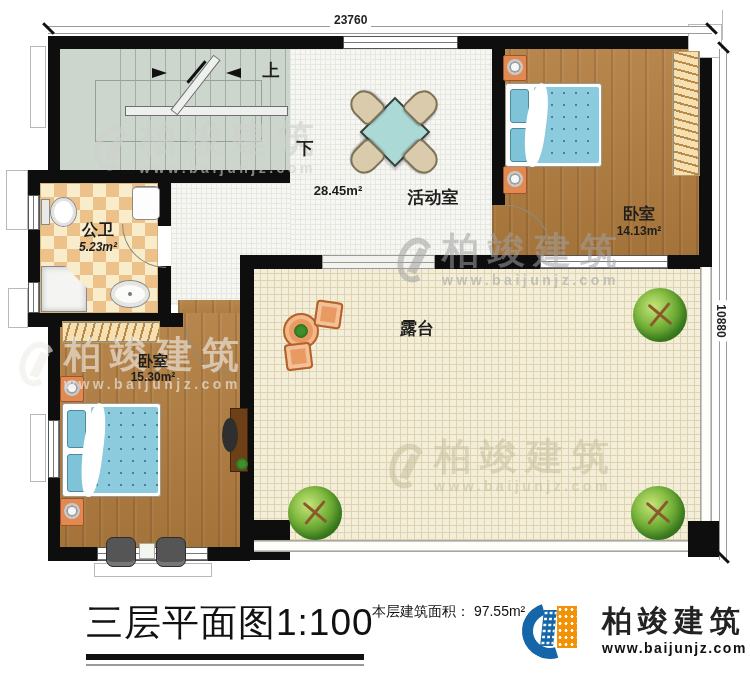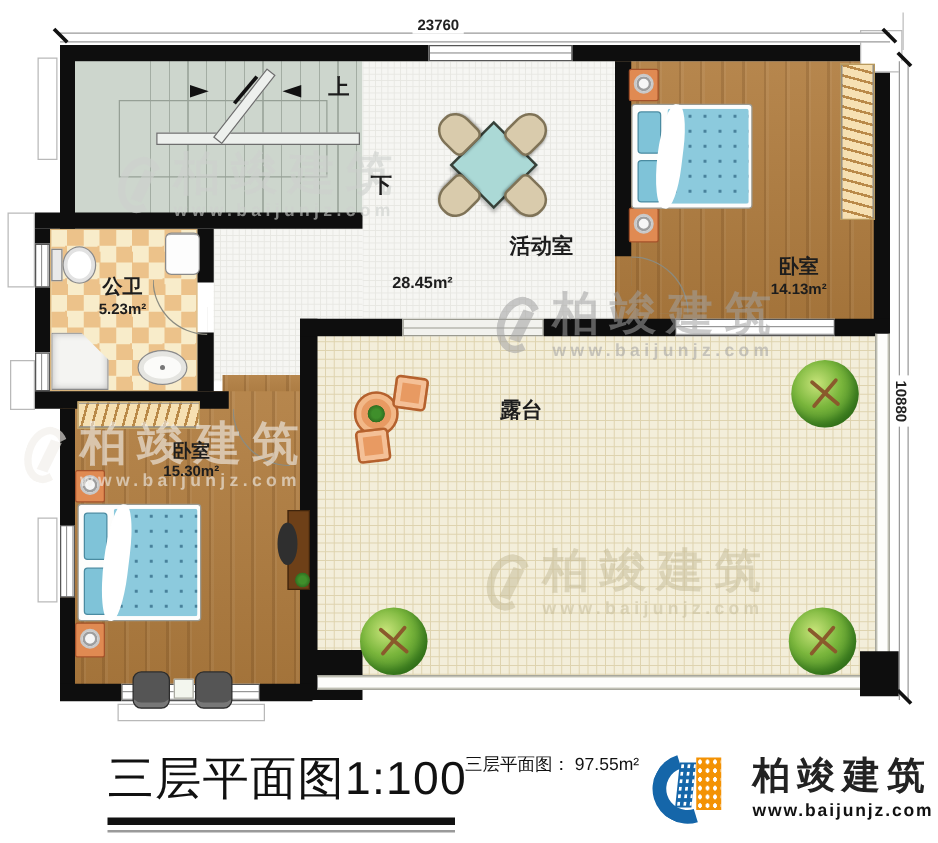--- a/index.html
+++ b/index.html
@@ -244,23 +244,23 @@
   </div>
   <div class="wm" style="left:390px;top:438px;color:rgba(196,186,150,.5);">
     <div class="wm-icon"></div>
     <div class="wm-body">
         <span class="wm-big">柏竣建筑</span>
     <span class="wm-url">www.baijunjz.com</span>
       </div>
   </div>
 
   <div class="lbl room-name" style="left:98px;top:230px;">公卫</div>
-  <div class="lbl room-area" style="left:98px;top:247px;">5.23m²</div>
+  <div class="lbl room-area" style="left:98px;top:247px;font-style:italic;">5.23m²</div>
   <div class="lbl room-name" style="left:433px;top:197px;font-size:17px;">活动室</div>
-  <div class="lbl room-area" style="left:338px;top:190px;font-size:13px;margin-top:36px;">28.45m²</div>
+  <div class="lbl room-area" style="left:338px;top:190px;font-size:13px;">28.45m²</div>
   <div class="lbl room-name" style="left:271px;top:70px;font-size:17px;">上</div>
   <div class="lbl room-name" style="left:305px;top:148px;font-size:17px;">下</div>
   <div class="lbl room-name" style="left:639px;top:214px;">卧室</div>
   <div class="lbl room-area" style="left:639px;top:231px;">14.13m²</div>
   <div class="lbl room-name" style="left:153px;top:361px;font-size:15px;">卧室</div>
   <div class="lbl room-area" style="left:153px;top:377px;">15.30m²</div>
   <div class="lbl room-name" style="left:417px;top:328px;font-size:17px;">露台</div>
 
   <div class="abs dimline" style="left:48px;top:26px;width:664px;height:8px;"></div>
   <div class="abs dim-text" style="left:330px;top:13px;">23760</div>
@@ -274,21 +274,21 @@
 
   <div class="abs" style="left:86px;top:598px;">
     <div class="title-text">
       <span>三层平面图</span><span>1:100</span>
     </div>
     <div style="width:278px;height:6px;background:#111;margin-top:6px;"></div>
     <div style="width:278px;height:2px;background:#9a9a9a;margin-top:4px;"></div>
   </div>
   <div class="abs stats" style="left:372px;top:600px;">
     <div>
-      <span>三层平面图：</span>
+      <span>本层建筑面积：</span>
       <span>97.55m²</span>
     </div>
   </div>
   <div class="abs" style="left:520px;top:600px;display:flex;align-items:center;gap:10px;">
     <div style="position:relative;width:72px;height:62px;">
       <div class="abs logo-swoosh" style="left:2px;top:3px;"></div>
       <div class="abs logo-bld-b" style="left:22px;top:10px;width:13px;height:36px;"></div>
       <div class="abs logo-bld-o" style="left:37px;top:6px;width:20px;height:42px;"></div>
     </div>
     <div>

